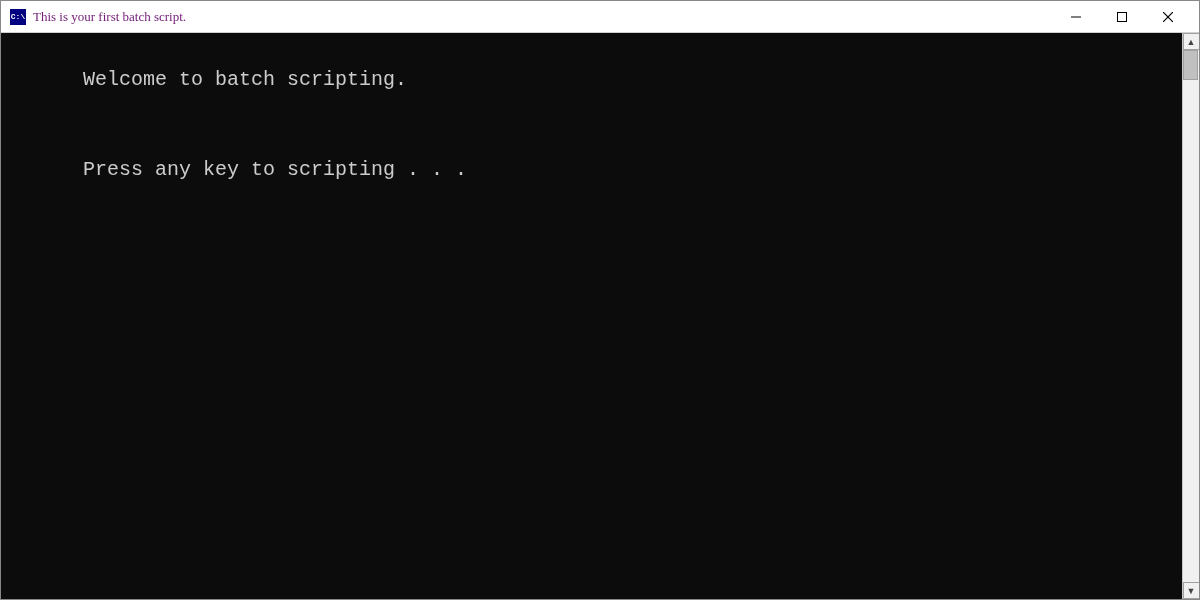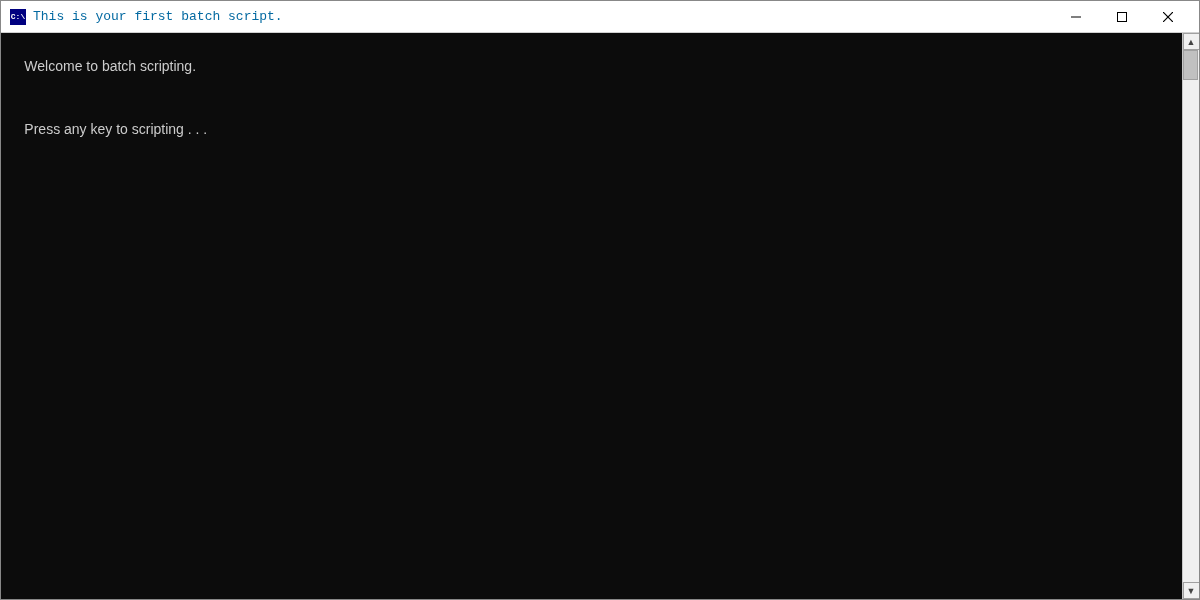--- a/index.html
+++ b/index.html
@@ -60,22 +60,22 @@
       color: #ffffff;
       font-size: 8px;
       font-weight: bold;
       font-family: 'Courier New', monospace;
       line-height: 1;
     }
 
     .title-bar-title {
       flex: 1;
       font-size: 13px;
-      color: #0369a1;
-      font-family: Liberation Mono, monospace;
+      color: #701a75;
+      font-family: Liberation Serif, serif;
     }
 
     .title-bar-controls {
       display: flex;
       gap: 0;
       margin-left: auto;
     }
 
     .title-bar-btn {
       width: 46px;
@@ -99,24 +99,24 @@
     .window-body {
       flex: 1;
       display: flex;
       background: #0c0c0c;
       overflow: hidden;
       position: relative;
     }
 
     .terminal-content {
       flex: 1;
-      padding: 2px 0;
+      padding: 2px 10px;
       color: #cccccc;
-      font-family: Liberation Sans, sans-serif;
-      font-size: 14px;
+      font-family: Liberation Mono, monospace;
+      font-size: 20px;
       line-height: 1.5;
       white-space: pre;
       overflow: hidden;
     }
 
     .scrollbar {
       width: 17px;
       background: #f0f0f0;
       display: flex;
       flex-direction: column;

